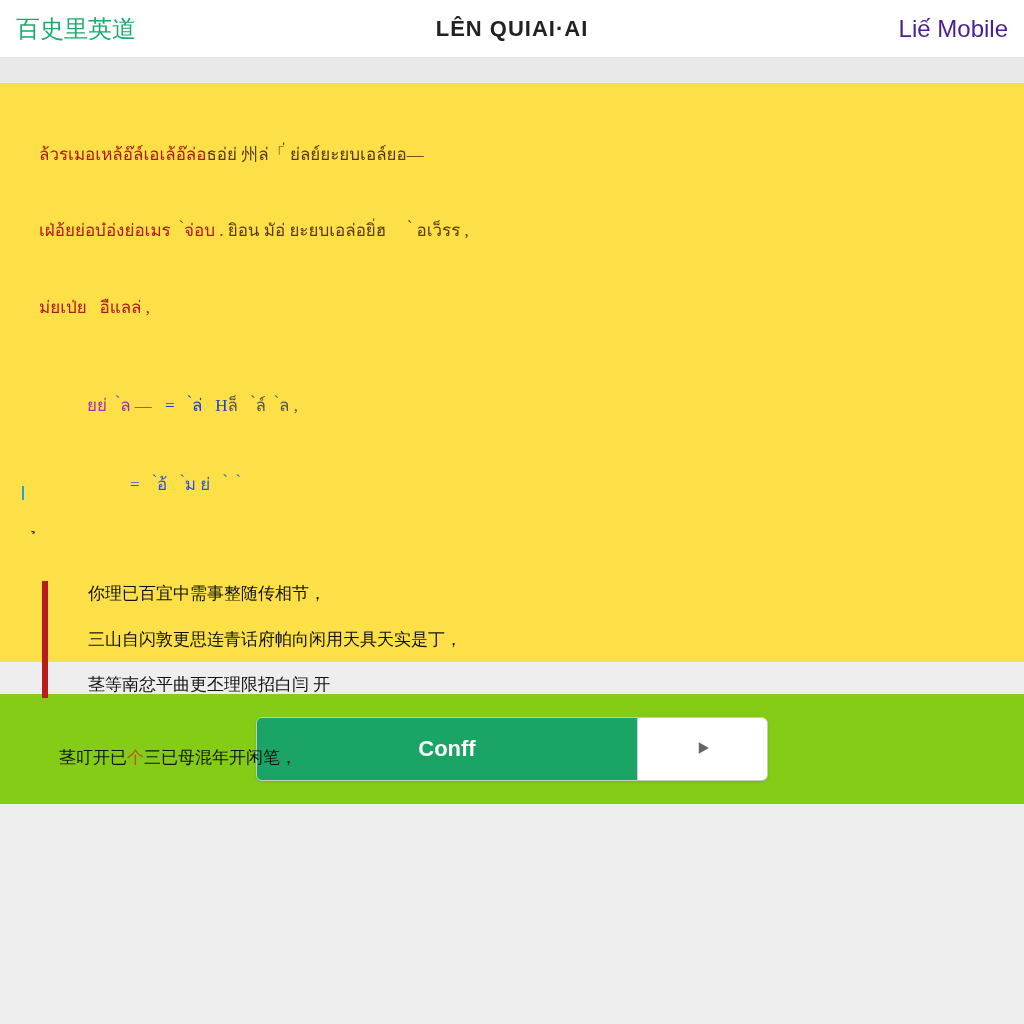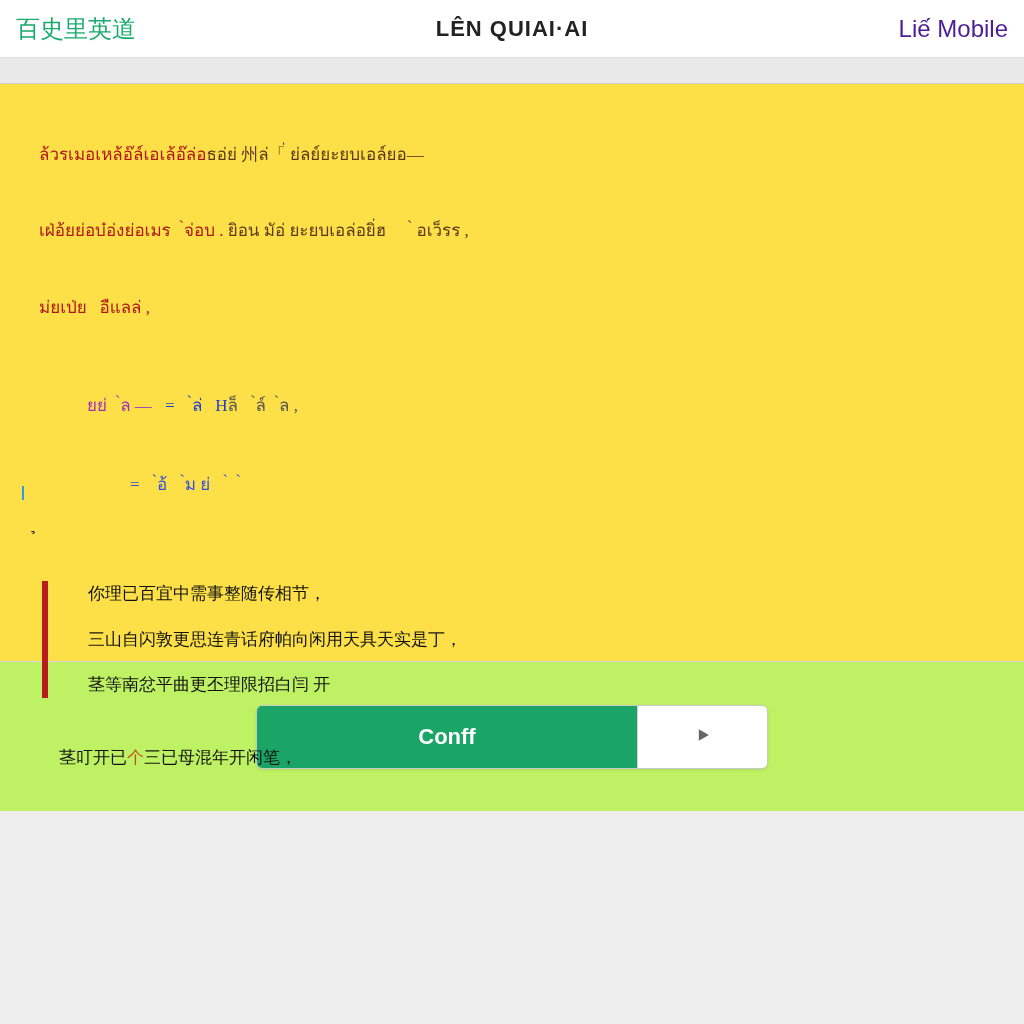--- a/index.html
+++ b/index.html
@@ -70,25 +70,26 @@
     margin-top: 28px;
     margin-left: 20px;
     padding-left: 40px;
   }
   .quote .line { margin: 20px 0; }
   
   .last-line { margin-top: 22px; margin-left: 20px; }
   .tiny-bar { position: absolute; left: 22px; top: 402px; width: 2px; height: 14px; background: #2aa0e0; }
   
   .footer {
-    height: 149px;
-    background: #bef264;
+    height: 110px;
+    background: #84cc16;
     display: flex;
     align-items: center;
     justify-content: center;
+    margin-top: 32px;
   }
   .btn-group {
     display: flex;
     border-radius: 6px;
     overflow: hidden;
     box-shadow: 0 1px 3px rgba(0,0,0,0.1);
     border: 1px solid #c8c8c8;
   }
   .btn-conf {
     background: #1aa566;

